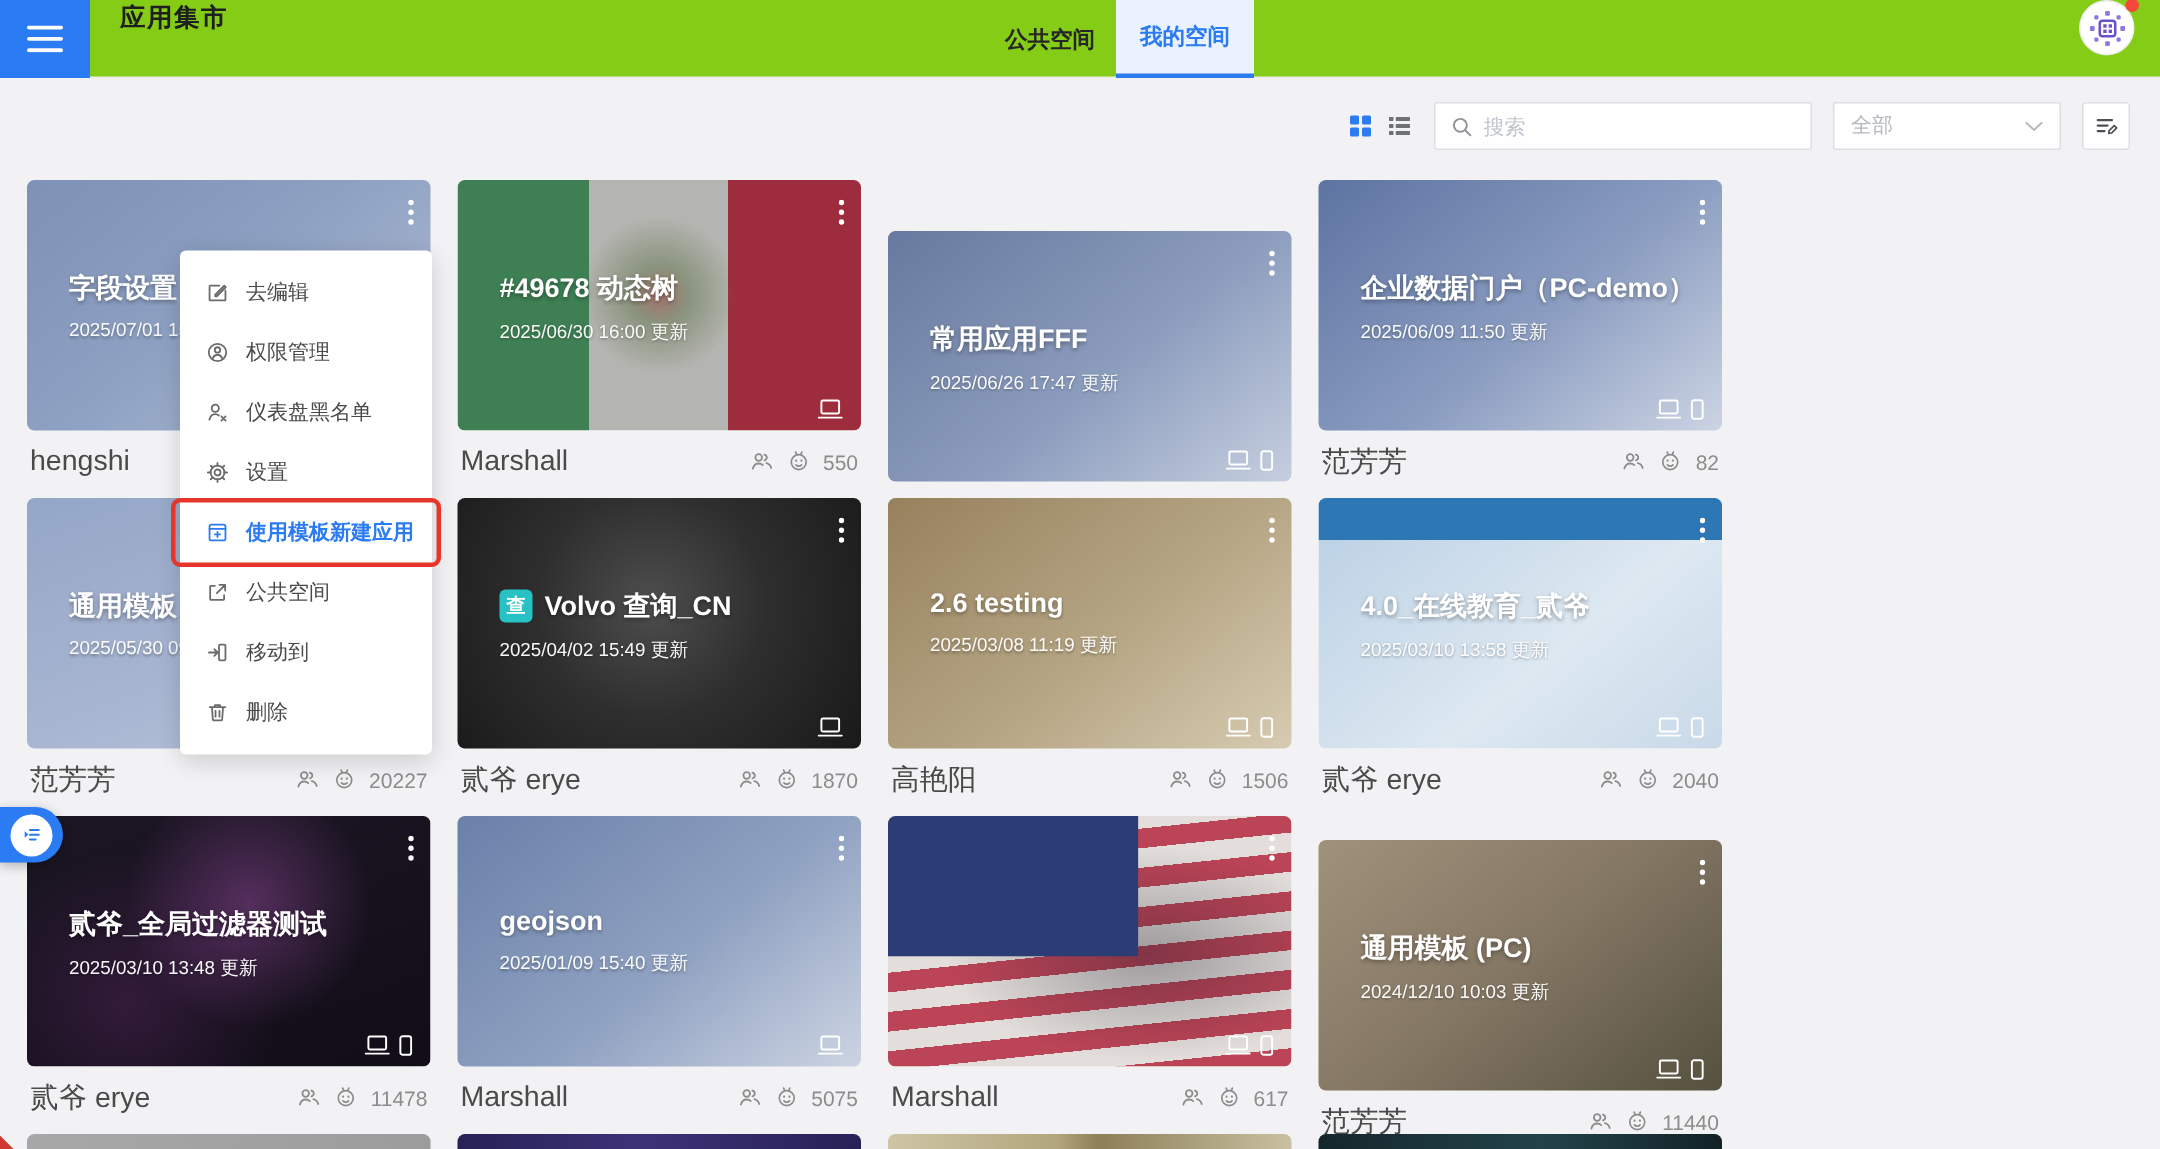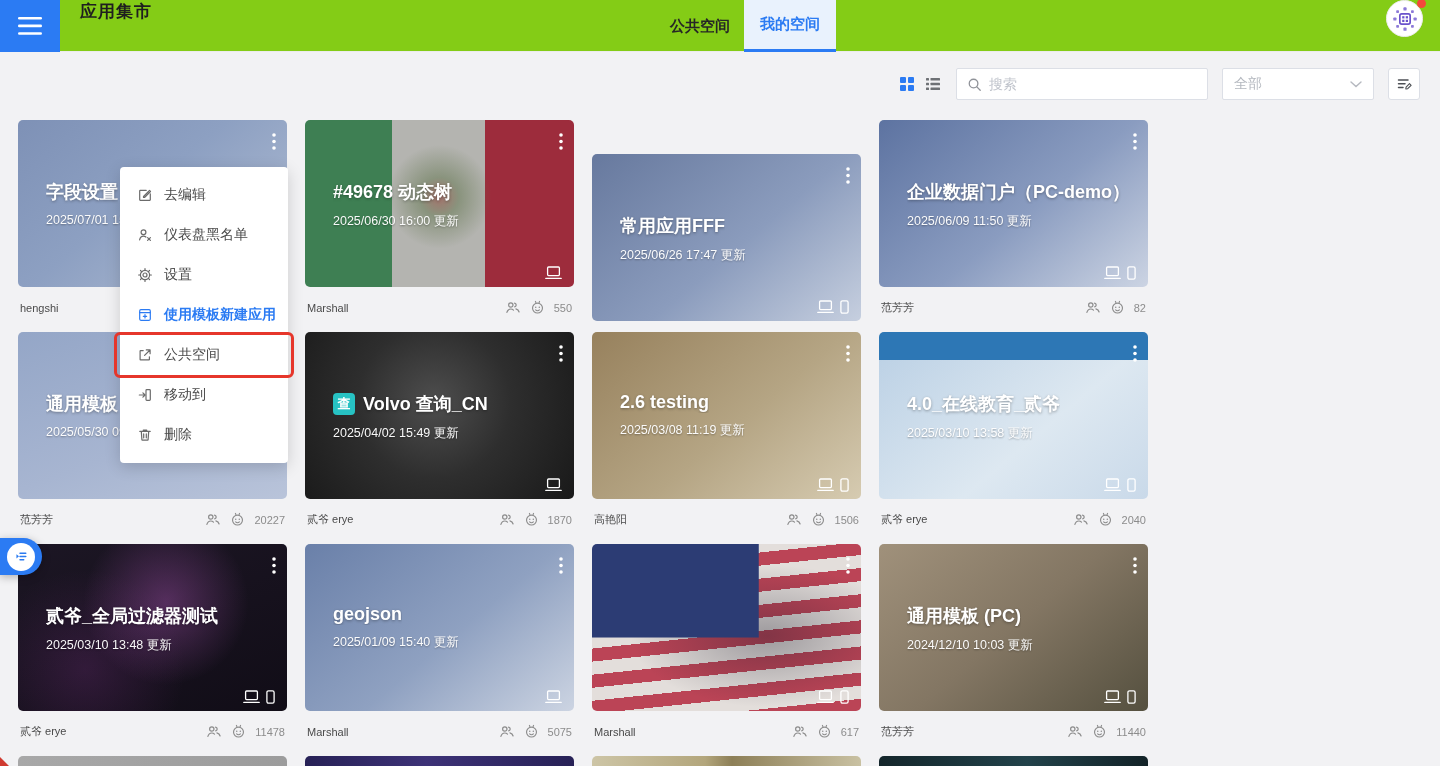--- a/index.html
+++ b/index.html
@@ -33,22 +33,22 @@
   .card{position:relative;}
   .thumb{position:relative;height:167px;border-radius:5px;overflow:hidden;cursor:pointer;background:#8d9cc0;}
   .kebab{position:absolute;top:9px;right:7px;background:none;border:none;cursor:pointer;padding:4px;z-index:3;}
   .thumb-text{position:absolute;left:28px;top:60px;right:14px;color:#fff;z-index:2;}
   .title-row{display:flex;align-items:center;gap:8px;}
   .card-title{font-size:18px;font-weight:700;text-shadow:0 1px 3px rgba(0,0,0,.35);white-space:nowrap;overflow:hidden;}
   .badge{width:22px;height:22px;border-radius:4px;background:#27c2c3;color:#fff;font-size:13px;font-weight:700;display:flex;align-items:center;justify-content:center;flex:0 0 auto;}
   .card-date{margin-top:9px;font-size:12.5px;text-shadow:0 1px 2px rgba(0,0,0,.35);opacity:.96;}
   .devices{position:absolute;right:12px;bottom:7px;display:flex;gap:6px;align-items:flex-end;color:#fff;z-index:2;}
   .card-footer{height:41px;display:flex;align-items:center;padding:0 2px;}
-  .author{font-size:11px;color:#4a4a4a;}
-  .stats{margin-left:auto;display:flex;align-items:center;gap:9px;color:#8c8c8c;font-size:11px;}
+  .author{font-size:19px;color:#4a4a4a;}
+  .stats{margin-left:auto;display:flex;align-items:center;gap:9px;color:#8c8c8c;font-size:14px;}
   .stats .views{color:#8c8c8c;}
   
   .menu{position:absolute;left:120px;top:167px;width:168px;background:#fff;border-radius:4px;box-shadow:0 4px 16px rgba(0,0,0,.16);padding:8px 0;z-index:40;}
   .menu-item{height:40px;display:flex;align-items:center;gap:11px;padding:0 17px;font-size:14px;color:#4a4a4a;cursor:pointer;white-space:nowrap;}
   .mi-icon{width:16px;height:16px;color:#6b6b6b;display:flex;flex:0 0 auto;}
   .menu-item.highlight{color:var(--accent);font-weight:700;}
   .menu-item.highlight .mi-icon{color:var(--accent);}
   .red-annot{position:absolute;left:114px;top:332px;width:180px;height:46px;border:3px solid var(--red);border-radius:6px;z-index:50;pointer-events:none;}
   
   .float-widget{position:absolute;left:0;top:538px;width:42px;height:37px;background:var(--accent);border-radius:0 19px 19px 0;display:flex;align-items:center;justify-content:center;z-index:30;cursor:pointer;box-shadow:0 2px 8px rgba(0,0,0,.28);border:none;}
@@ -663,21 +663,21 @@
               <circle cx="9.9" cy="7.6" r=".8" fill="#8c8c8c" stroke="none"></circle>
               <path d="M6 10.6c.6.6 1.2.9 2 .9s1.4-.3 2-.9"></path>
               <path d="M6.3 2.6l-.5-1.1M9.7 2.6l.5-1.1"></path>
             </svg>
         </span>
         <span class="views">617</span>
       </span>
     </div>
   </div>
     <div class="card">
-    <div class="thumb" style="background: linear-gradient(140deg, rgb(160, 145, 123) 0%, rgb(131, 118, 99) 50%, rgb(85, 80, 63) 100%);">
+    <div class="thumb" style="background: linear-gradient(140deg, rgb(160, 145, 123) 0%, rgb(131, 118, 99) 50%, rgb(85, 80, 63) 100%); margin-top: 16px;">
       <button class="kebab">
         <svg width="4" height="17" viewBox="0 0 4 17" fill="#fff">
             <circle cx="2" cy="2" r="1.8"></circle>
             <circle cx="2" cy="8.5" r="1.8"></circle>
             <circle cx="2" cy="15" r="1.8"></circle>
           </svg>
       </button>
       <div class="thumb-text">
         <div class="title-row">
 
@@ -758,20 +758,30 @@
 
 <div class="menu">
     <div class="menu-item">
       <span class="mi-icon">
         <svg width="16" height="16" viewBox="0 0 16 16" fill="none" stroke="currentColor" stroke-width="1.2" stroke-linecap="round" stroke-linejoin="round">
           <path d="M13.3 6.8v6c0 .3-.2.5-.5.5H3.2c-.3 0-.5-.2-.5-.5V3.9c0-.3.2-.5.5-.5h6"></path>
           <path d="M6.5 9.5l6-6 1 1-6 6h-1v-1z"></path>
         </svg>
       </span>
       <span>去编辑</span>
+    </div>
+    <div class="menu-item">
+      <span class="mi-icon">
+        <svg width="16" height="16" viewBox="0 0 16 16" fill="none" stroke="currentColor" stroke-width="1.2" stroke-linecap="round" stroke-linejoin="round">
+          <circle cx="8" cy="8" r="5.8"></circle>
+          <circle cx="8" cy="6.3" r="1.8"></circle>
+          <path d="M4.8 11.9c.8-1.6 1.9-2.4 3.2-2.4s2.4.8 3.2 2.4"></path>
+        </svg>
+      </span>
+      <span>权限管理</span>
     </div>
     <div class="menu-item">
       <span class="mi-icon">
         <svg width="16" height="16" viewBox="0 0 16 16" fill="none" stroke="currentColor" stroke-width="1.2" stroke-linecap="round" stroke-linejoin="round">
           <circle cx="6.5" cy="5.2" r="2.4"></circle>
           <path d="M2.6 12.8c.6-2.4 2-3.7 3.9-3.7.9 0 1.7.3 2.4.9"></path>
           <path d="M10.6 10.6l2.8 2.8M13.4 10.6l-2.8 2.8"></path>
         </svg>
       </span>
       <span>仪表盘黑名单</span>

